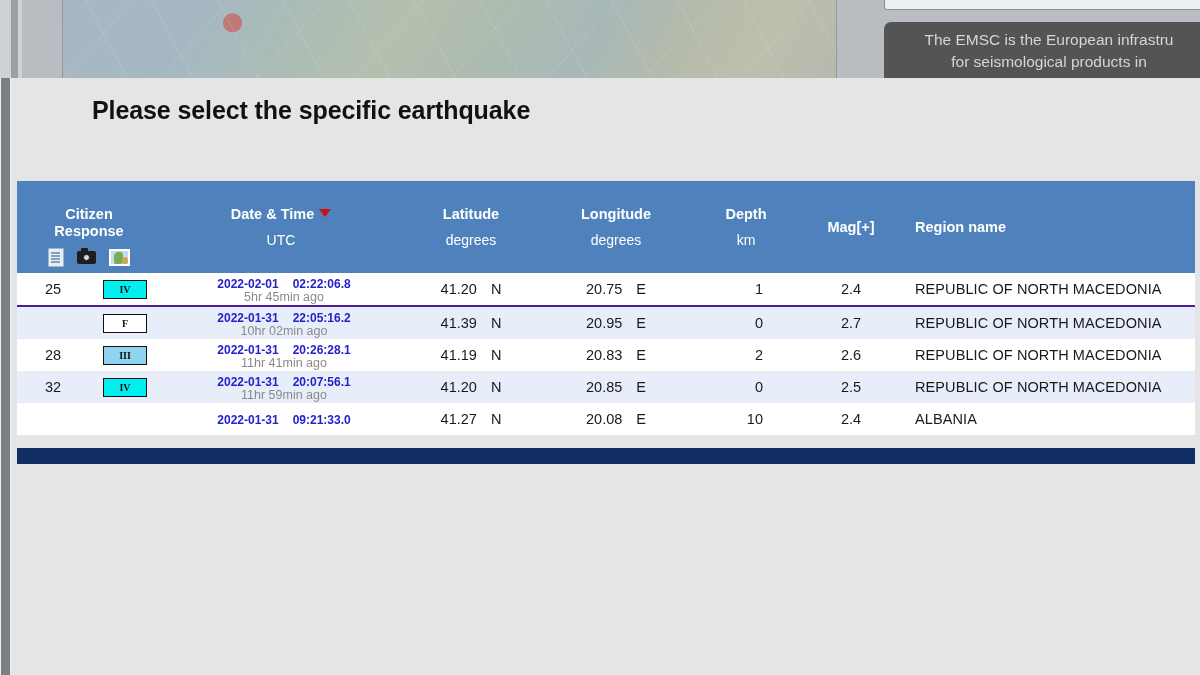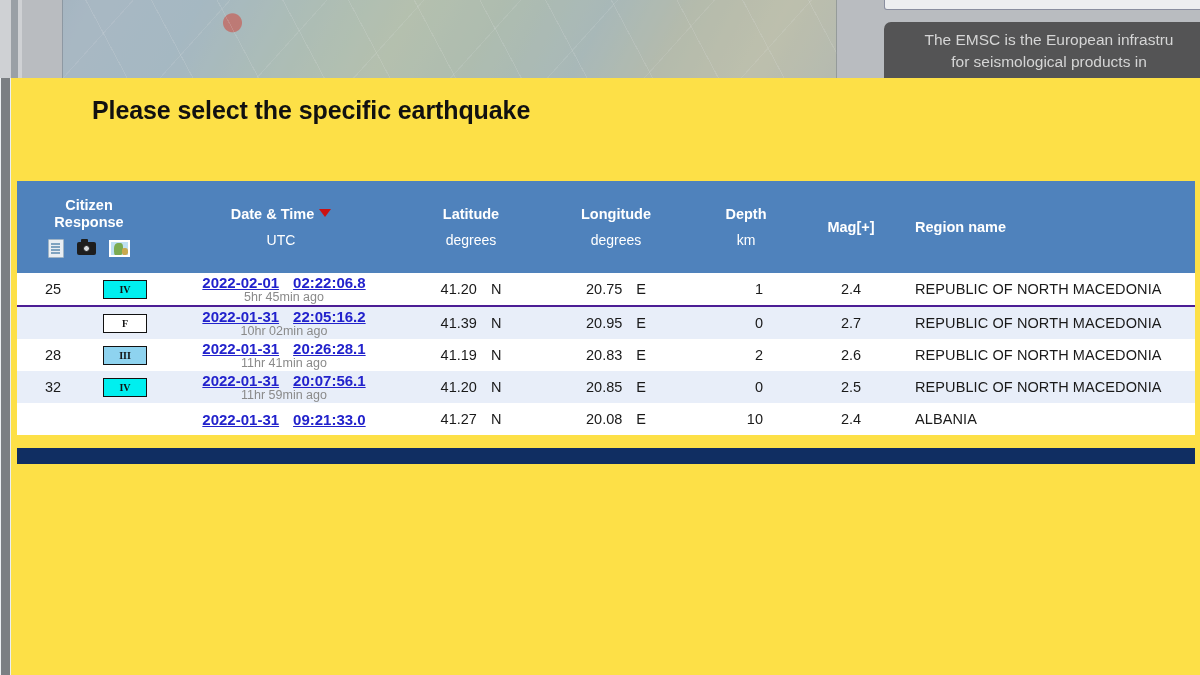--- a/index.html
+++ b/index.html
@@ -117,21 +117,21 @@
     height: 597px;
     background: #7b7f83;
   }
 
   
   .modal {
     position: absolute;
     left: 11px; top: 78px;
     width: 1189px;
     height: 597px;
-    background: #fde047;
+    background: #e5e5e5;
   }
 
   .modal-title {
     position: absolute;
     left: 81px;
     top: 18px;
     font-size: 25px;
     font-weight: bold;
     color: #111111;
     letter-spacing: -0.1px;
@@ -164,21 +164,21 @@
     font-size: 14px;
     margin-top: 10px;
   }
 
   .hdr-citizen {
     text-align: center;
     padding: 0 0 0 0 !important;
     vertical-align: top !important;
   }
   .citizen-head-inner {
-    padding-top: 16px;
+    padding-top: 25px;
     line-height: 17px;
     text-align: center;
   }
   .citizen-icons {
     margin-top: 8px;
     display: flex;
     justify-content: center;
     align-items: center;
     gap: 13px;
   }
@@ -279,25 +279,24 @@
 
   .c-count   { text-align: center; color: #2222cc; font-size: 15px; }
   .c-badge   { text-align: center; }
   .c-date    { text-align: center; padding-left: 6px !important; }
   .c-lat, .c-lon { text-align: center; }
   .c-depth   { text-align: right;  padding-right: 38px !important; }
   .c-mag     { text-align: center; }
   .c-region  { text-align: left; padding-left: 14px !important; letter-spacing: 0.1px; }
 
   .dt-main {
-    font-size: 15px;
+    font-size: 12px;
     font-weight: bold;
     color: #2222cc;
     white-space: nowrap;
-    text-decoration: underline;
   }
   .dt-main .gap { display: inline-block; width: 14px; }
   .dt-ago {
     display: block;
     font-size: 12.5px;
     color: #8a8a8a;
     margin-top: -1px;
   }
 
   .coord { white-space: nowrap; }

